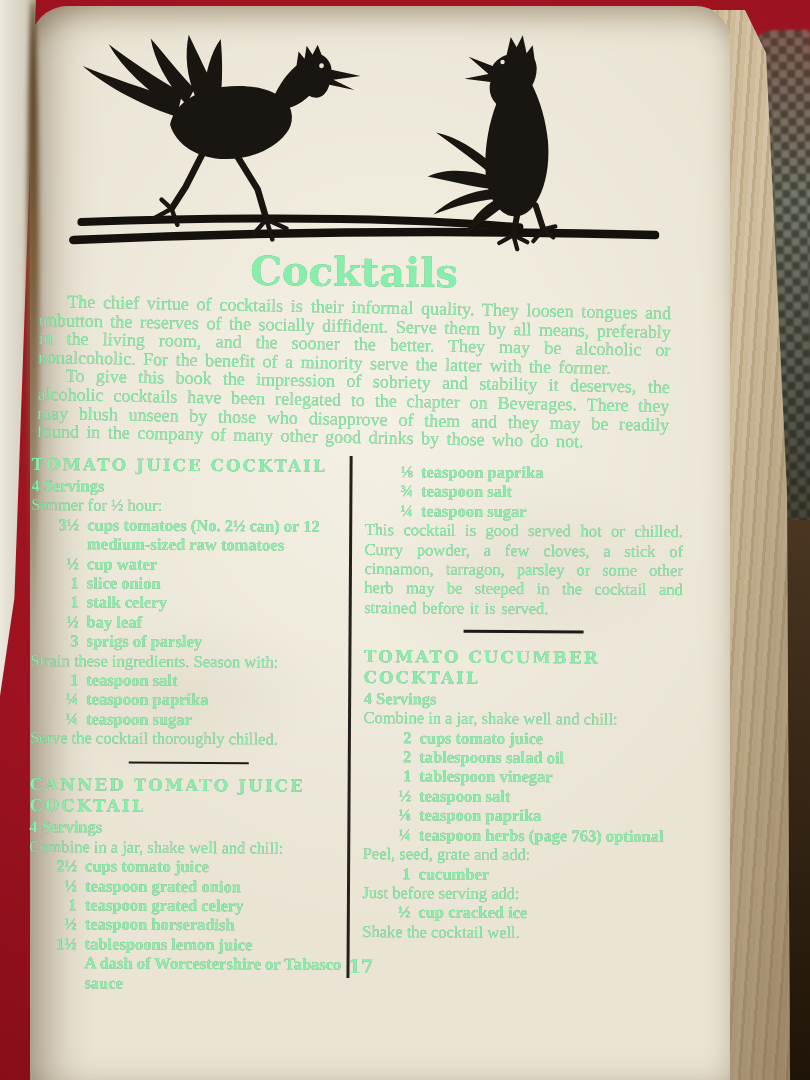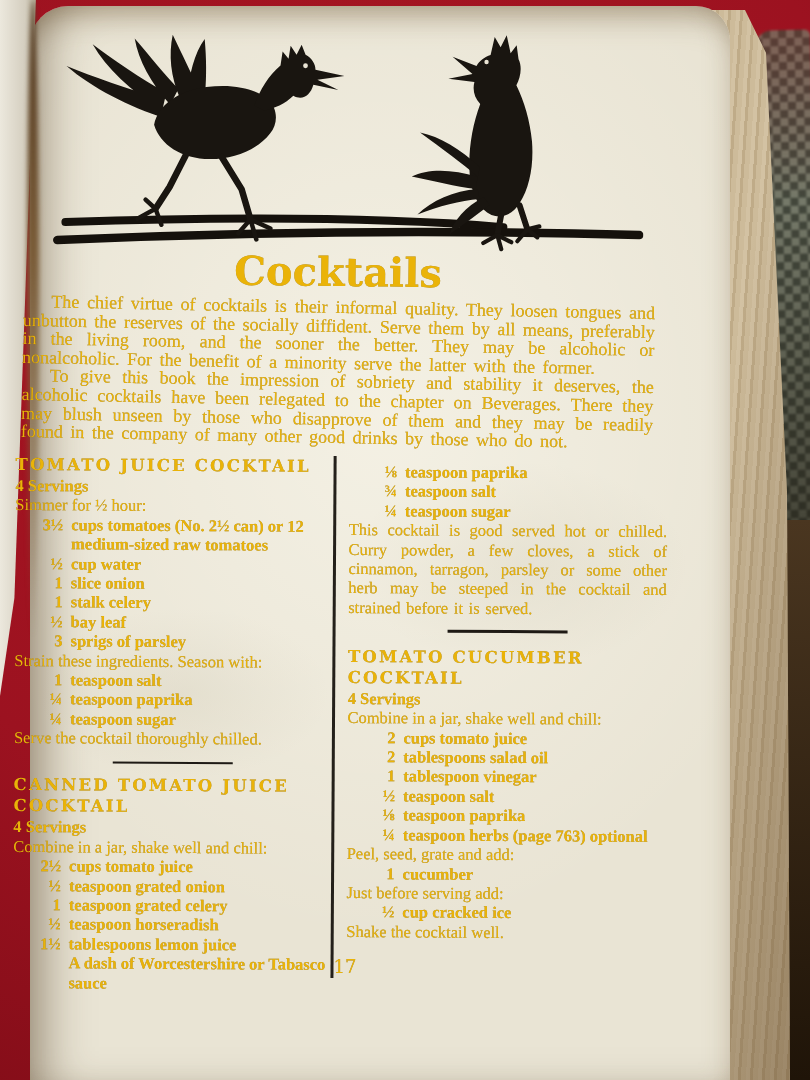--- a/index.html
+++ b/index.html
@@ -42,22 +42,22 @@
     background-image:
       radial-gradient(90% 70% at 50% 38%, rgba(255,253,244,.5), rgba(0,0,0,0) 70%),
       radial-gradient(30% 12% at 70% 52%, rgba(150,140,110,.14), rgba(0,0,0,0) 80%),
       radial-gradient(26% 10% at 22% 64%, rgba(150,140,110,.12), rgba(0,0,0,0) 80%),
       radial-gradient(140% 100% at 50% 50%, rgba(0,0,0,0) 60%, rgba(118,94,54,.30) 100%);
     box-shadow:
       inset 36px 0 48px -24px rgba(70,48,22,.5),
       inset -14px 0 30px -18px rgba(120,95,60,.35),
       inset 0 28px 32px -20px rgba(120,95,60,.45);}
   
-  .content{position:absolute;left:14px;top:0;width:660px;height:1072px;
-    color:#eab308;text-shadow:0 0 .6px rgba(38,32,24,.5);}
+  .content{position:absolute;left:30px;top:0;width:660px;height:1072px;
+    color:#86efac;text-shadow:0 0 .6px rgba(38,32,24,.5);}
   .art{position:absolute;top:26px;left:18px;width:612px;height:226px;transform:rotate(.4deg);}
   .page-title{position:absolute;top:250px;left:0;width:648px;text-align:center;margin:0;
     font-family:"DejaVu Serif", serif;font-weight:bold;font-size:40px;line-height:44px;
     transform:rotate(.7deg);}
   .intro{position:absolute;top:298px;left:8px;width:632px;transform:rotate(1.1deg);}
   .intro p{margin:0;font-size:18px;line-height:18.6px;text-align:justify;text-indent:28px;
     word-spacing:3px;}
   .columns{position:absolute;top:456px;left:0;width:652px;display:flex;transform:rotate(.35deg);}
   .col{font-size:16.5px;line-height:19.4px;}
   .col-left{width:318px;}
@@ -67,21 +67,21 @@
     font-size:16.5px;line-height:21px;letter-spacing:2.2px;}
   .rtitle.narrow{max-width:240px;}
   .serv{font-weight:bold;}
   .line{}
   .note{text-align:justify;word-spacing:1.5px;}
   .ing{display:grid;grid-template-columns:48px 1fr;column-gap:8px;font-weight:bold;}
   .ing .qty{text-align:right;}
   .short-rule{width:120px;height:2.6px;background:#1e1a15;margin:13px auto 11px auto;}
   .short-rule.right{margin:12px auto 14px auto;}
   .page-number{position:absolute;top:956px;left:294px;width:74px;text-align:center;
-    font-family:"DejaVu Serif", serif;font-weight:normal;font-size:18px;}
+    font-family:"DejaVu Serif", serif;font-weight:bold;font-size:18px;}
   svg .ink{fill:#191510;}
   svg .paper{fill:#e9e4d4;}
 </style>
 </head>
 <body>
 
 <div class="bg-red"></div>
 <div class="side-object"></div>
 <div class="side-shadow"></div>
 <div class="deckle"></div>

